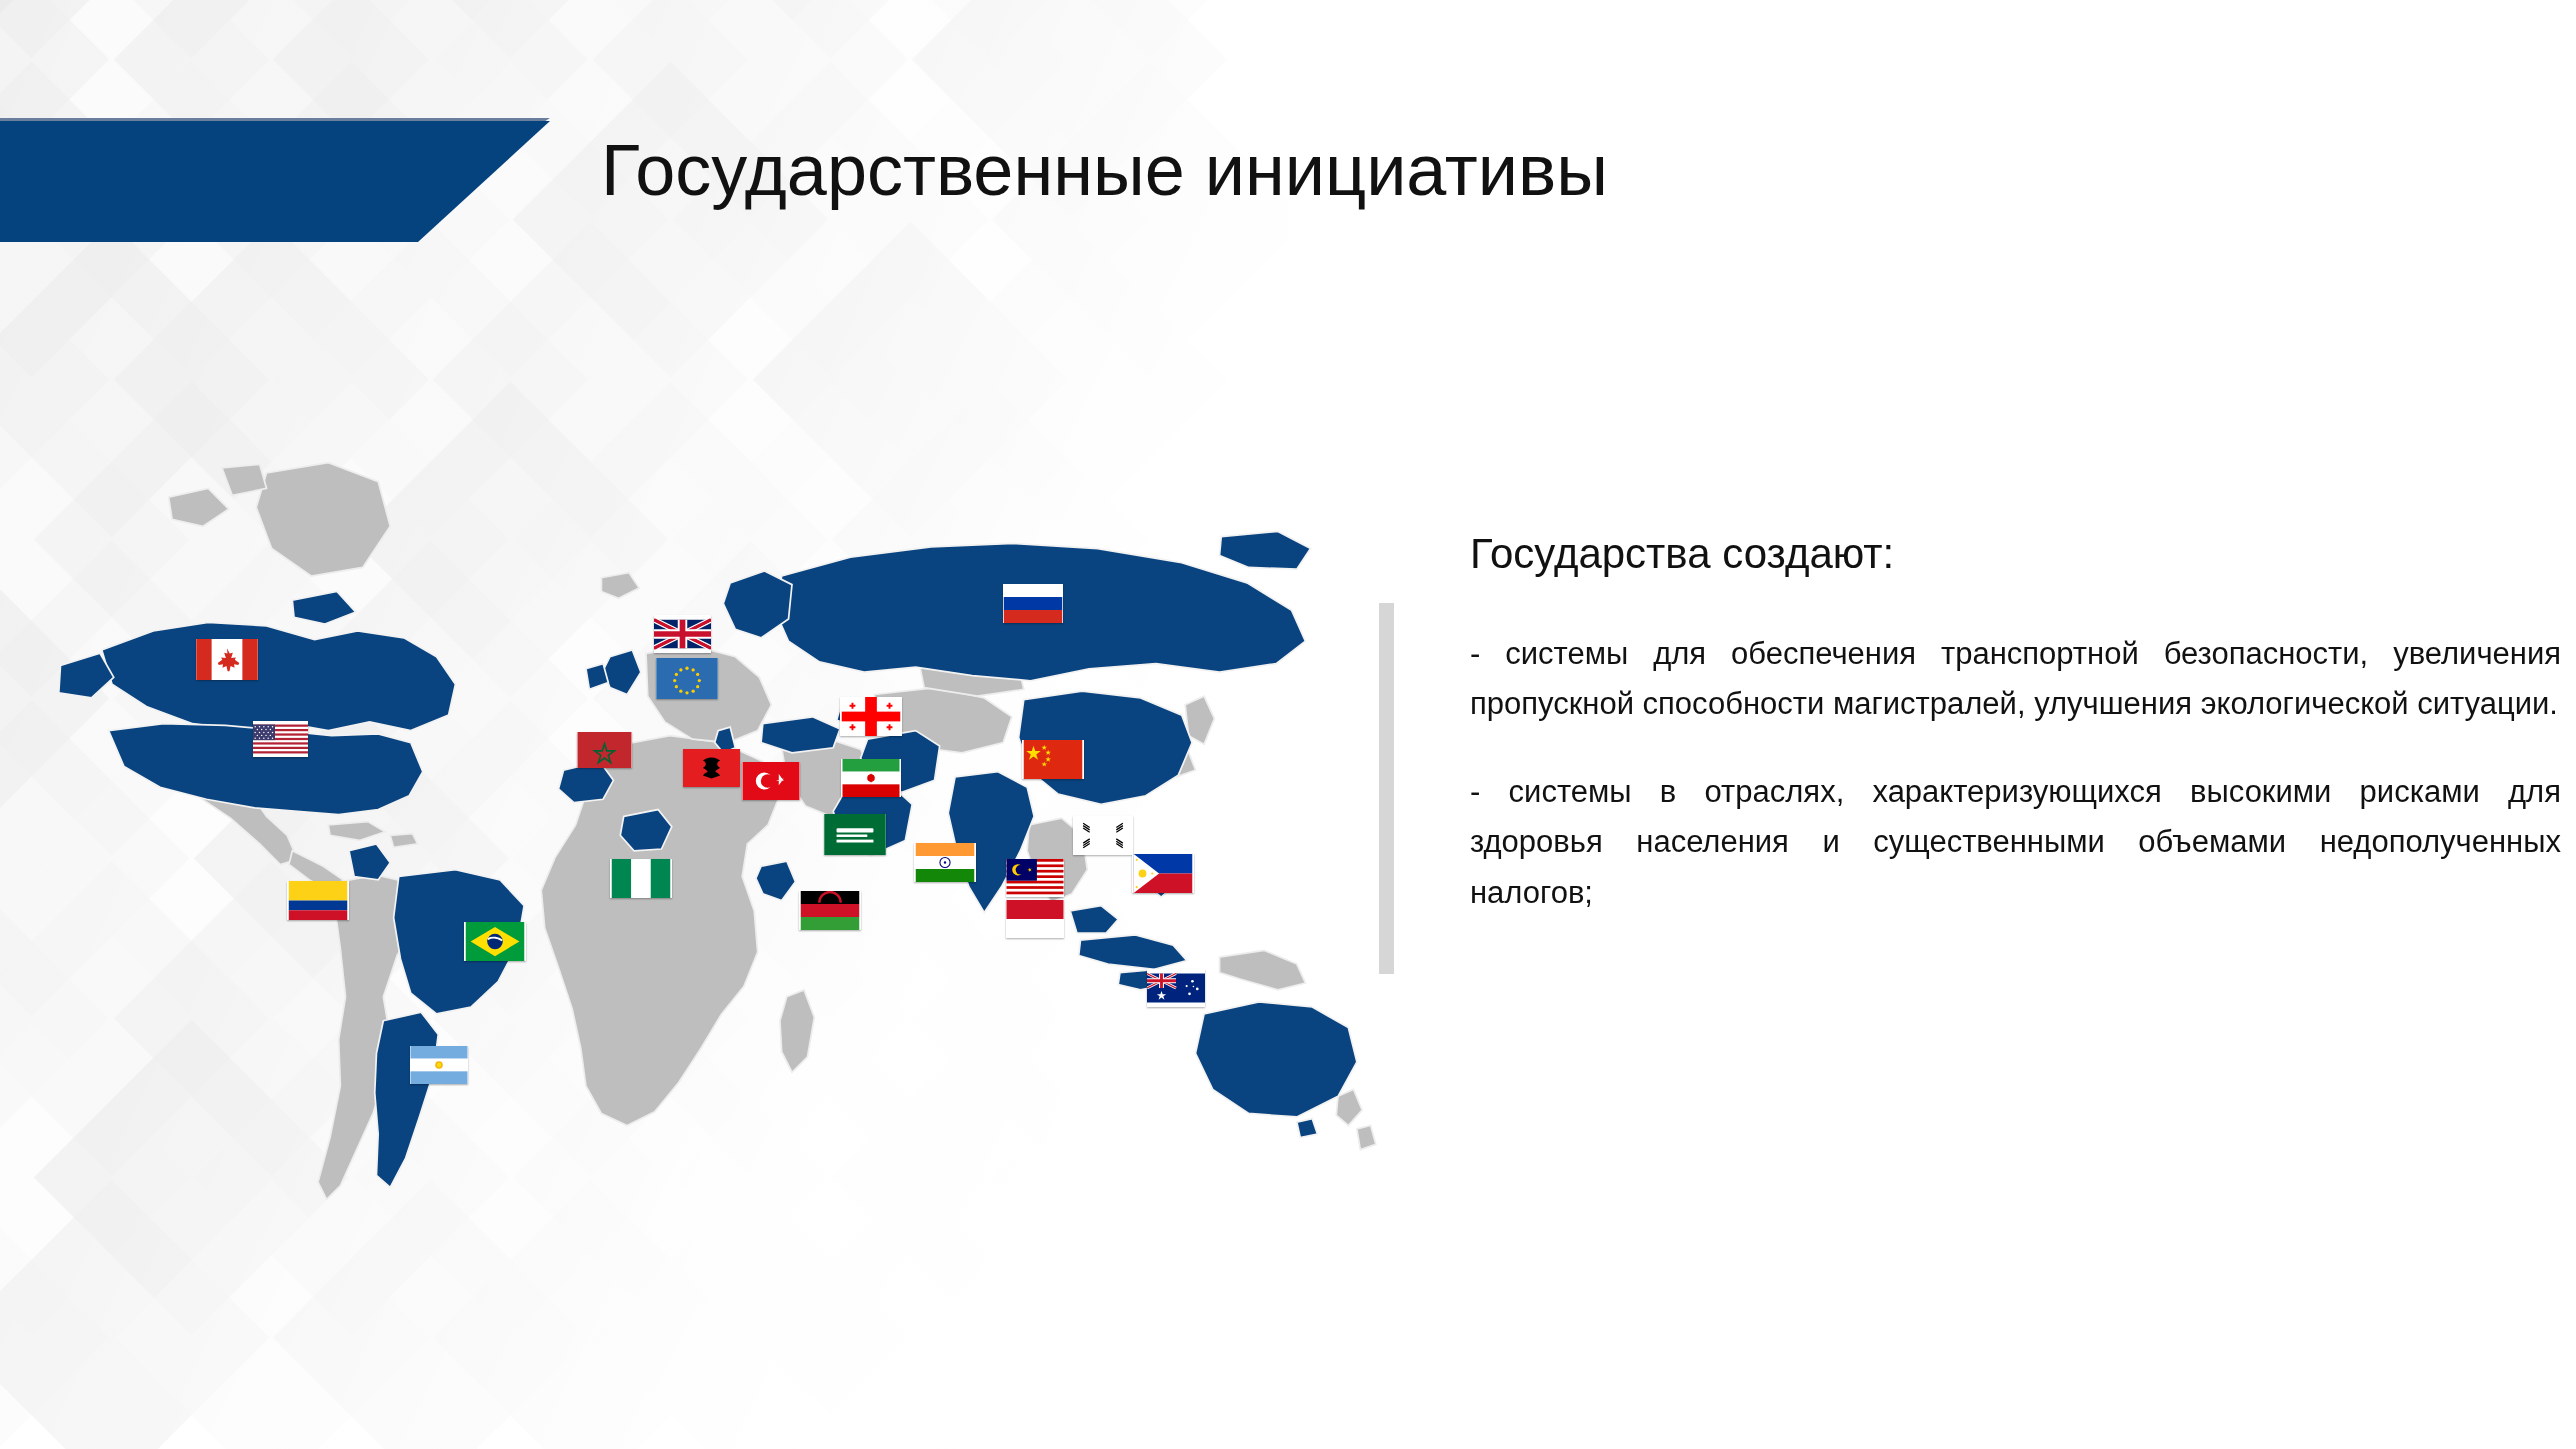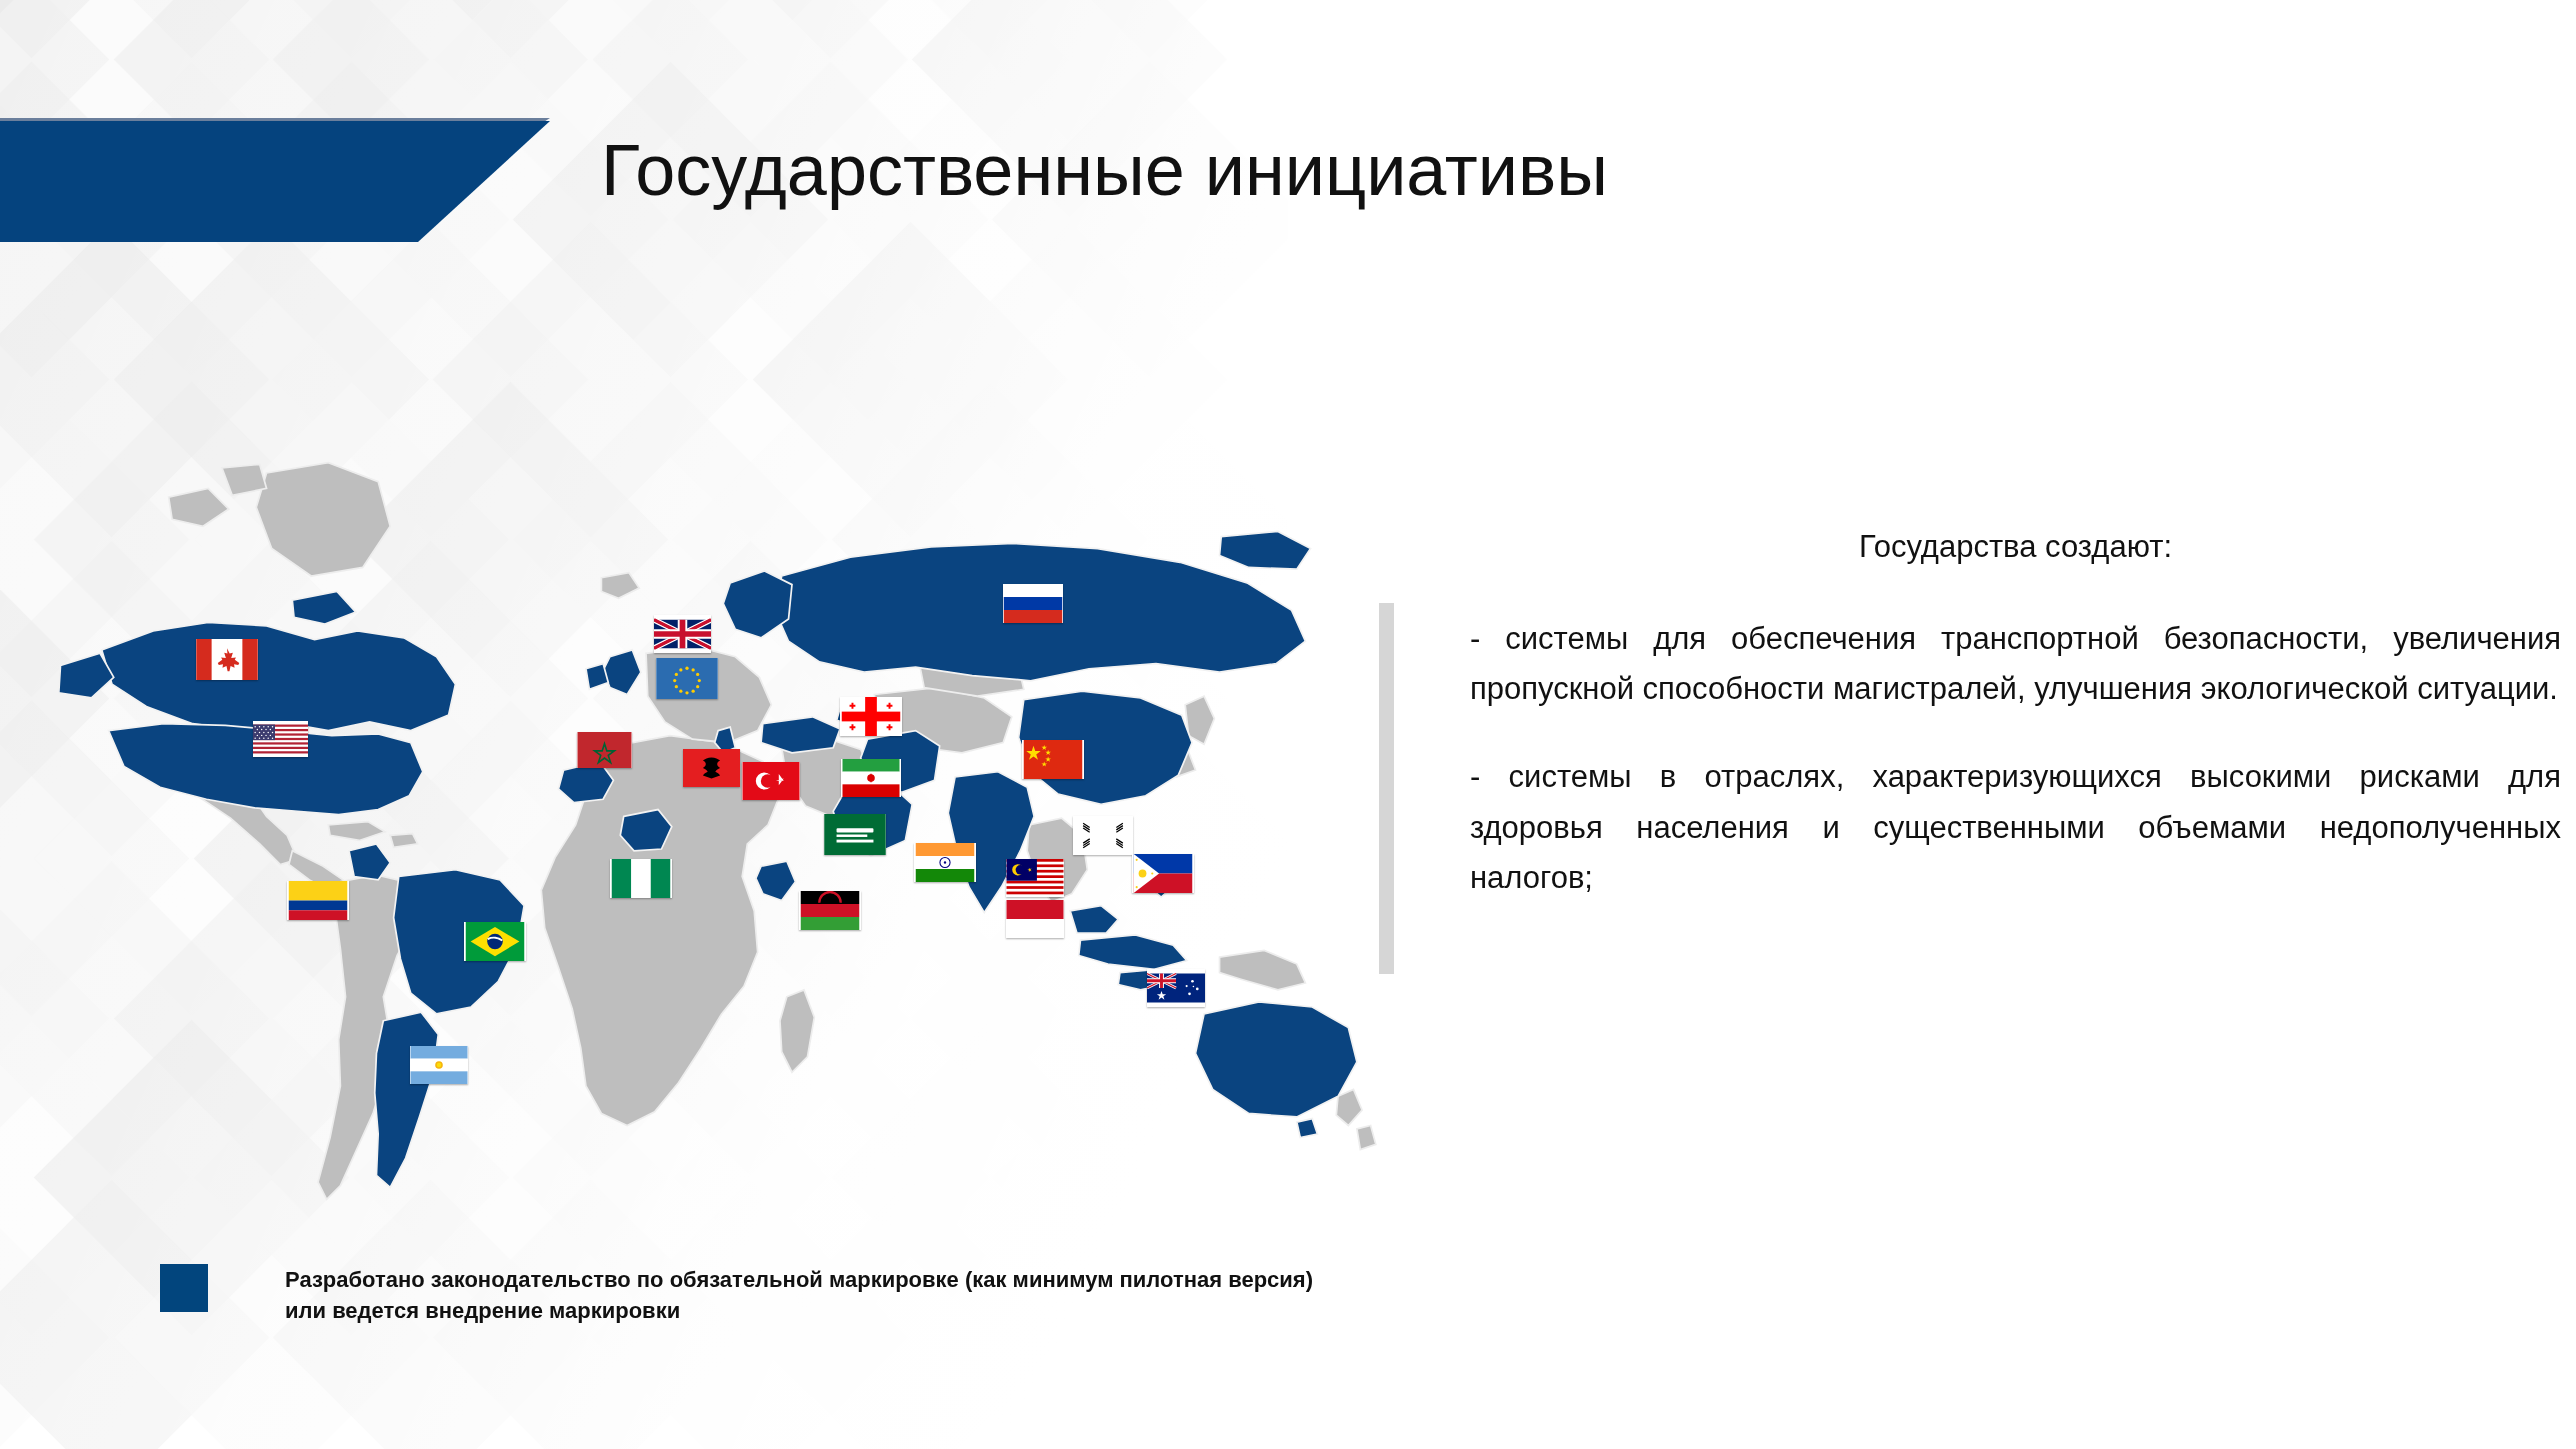--- a/index.html
+++ b/index.html
@@ -69,21 +69,21 @@
   
   .divider{
     position:absolute;left:1379px;top:603px;width:14.6px;height:371px;
     background:#d6d6d6;
   }
   .textcol{
     position:absolute;left:1470px;top:526px;width:1091px;
     color:#111111;
   }
   .textcol .lead{
-    font-size:31px;line-height:1.35;margin:0 0 46px 0;text-align:center;
+    font-size:42px;line-height:1.35;margin:0 0 46px 0;text-align:left;
   }
   .textcol p.just{
     font-size:31px;line-height:1.62;margin:0 0 38px 0;text-align:justify;
   }
   .textcol p.just:last-child{margin-bottom:0;}
 
   
   .legend{
     position:absolute;left:160px;top:1264px;display:flex;align-items:flex-start;
   }
@@ -561,19 +561,15 @@
       </div>
     </div>
 
   <div class="divider"></div>
   <div class="textcol">
     <p class="lead">Государства создают:</p>
     <p class="just">- системы для обеспечения транспортной безопасности, увеличения пропускной способности магистралей, улучшения экологической ситуации.</p>
     <p class="just">- системы в отраслях, характеризующихся высокими рисками для здоровья населения и существенными объемами недополученных налогов;</p>
   </div>
 
-  <div class="legend">
-    <div class="legend-swatch" style="background: rgb(2, 69, 125);"></div>
-    <div class="legend-text">Разработано законодательство по обязательной маркировке (как минимум пилотная версия) или ведется внедрение маркировки</div>
-  </div>
 
 </div>
 
 
 </body></html>

